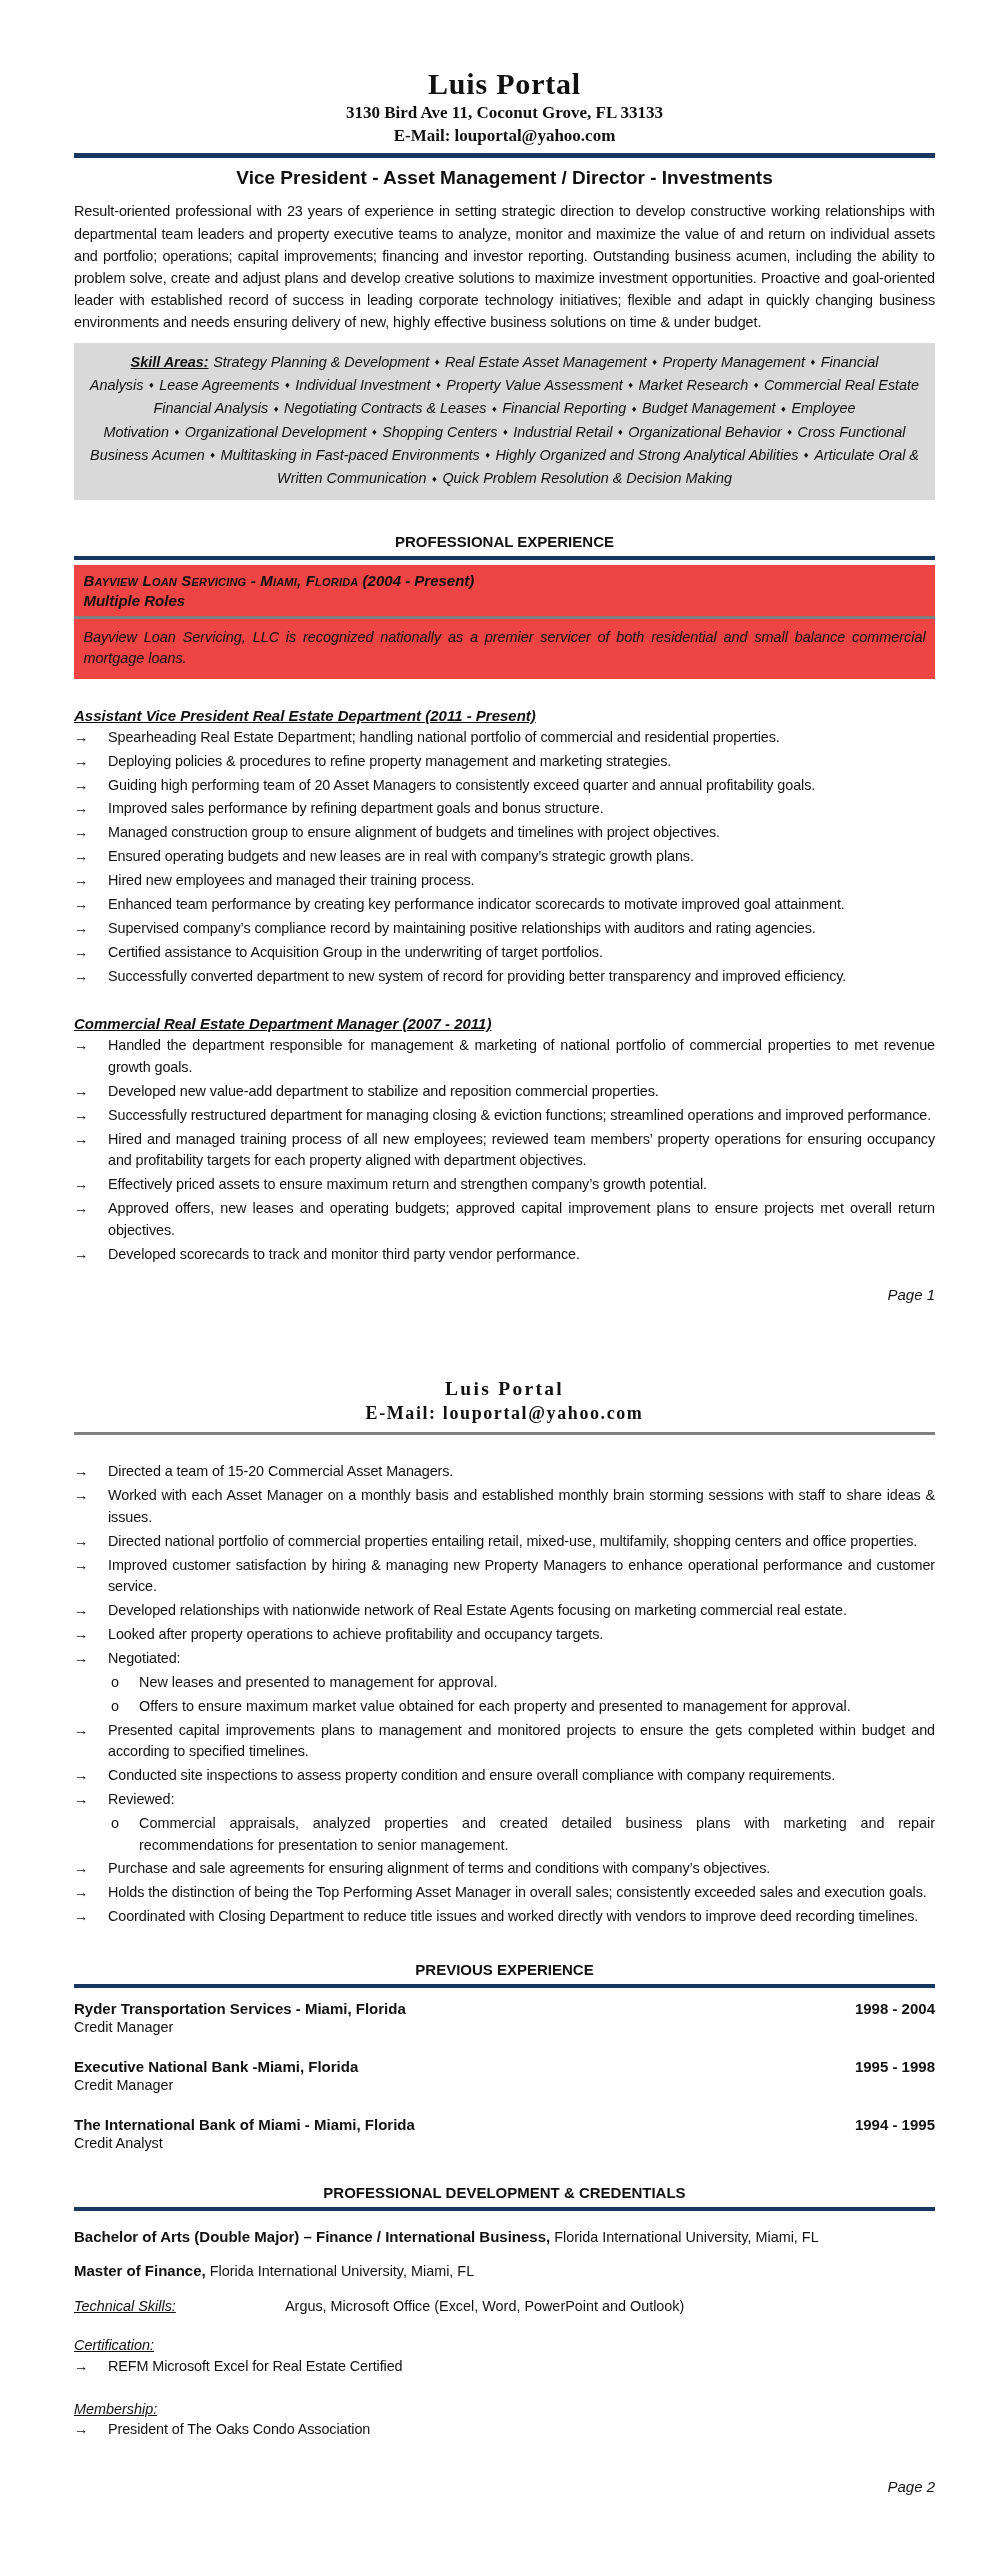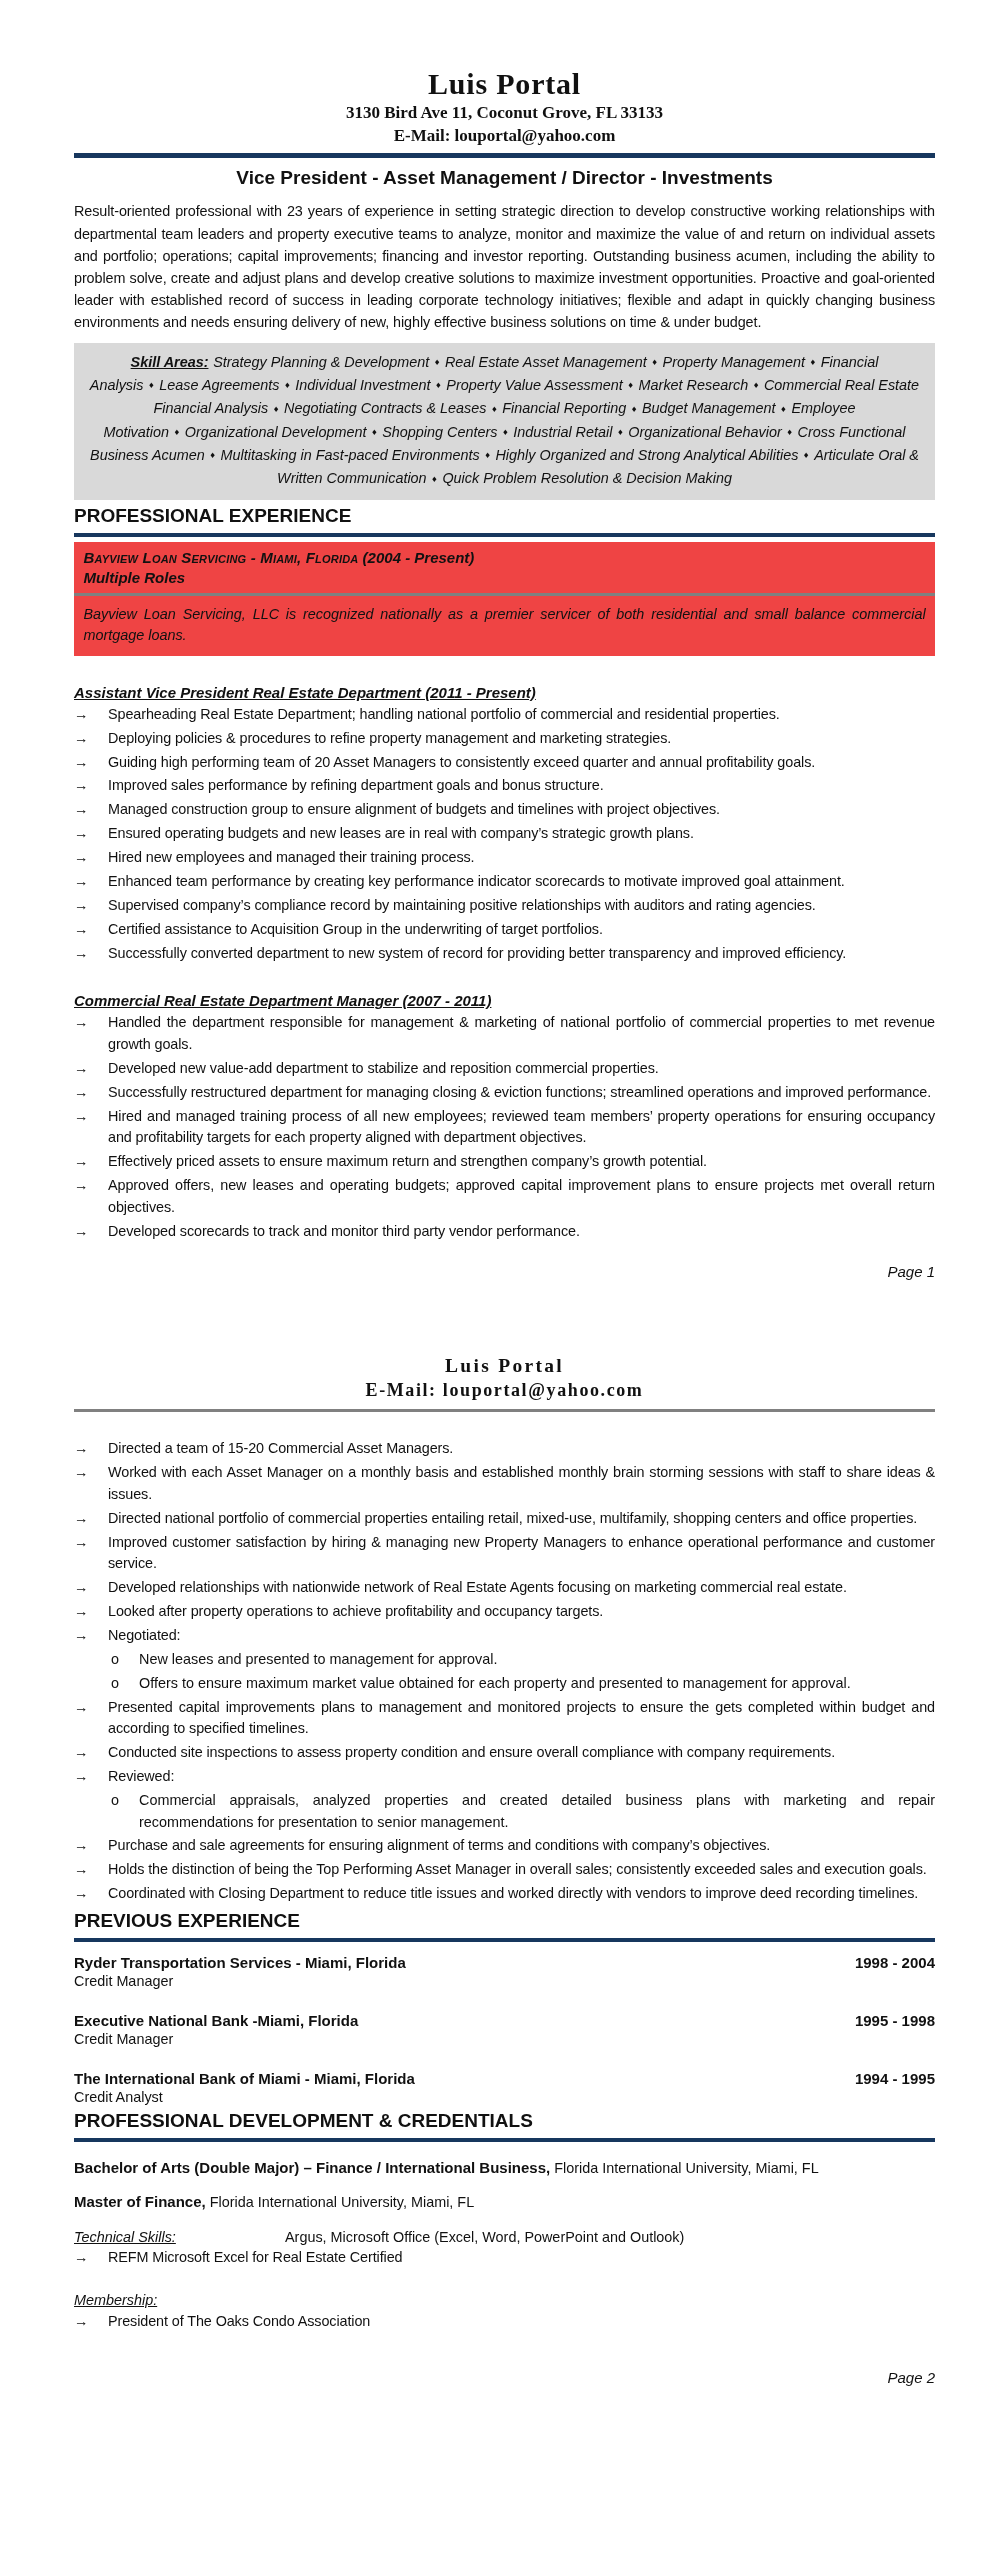--- a/index.html
+++ b/index.html
@@ -25,21 +25,21 @@
   }
   .skills-box {
     margin-top:9.4px; padding:7.8px 12.5px 9.4px 12.5px;
     font-style:italic; font-size:14.4px; line-height:1.62; text-align:center;
   }
   .skills-label { font-weight:bold; text-decoration:underline; margin-right:4.7px; }
   .skill { white-space:normal; }
   .sep { font-size:9.4px; vertical-align:1.6px; padding:0 5.5px; font-style:normal; }
   .skill:last-child .sep { display:none; }
 
-  .section-head { text-align:left; font-size:19px; font-weight:bold; margin-top:5px; }
+  .section-head { text-align:center; font-size:15px; font-weight:bold; margin-top:33px; }
   .rule-navy2 { height:3.9px; margin-top:6.2px; }
 
   
   .company-box { margin-top:4.7px; padding:7px 0 8.6px 0; }
   .company-box .inner { padding:0 9.4px; }
   .company-line { font-size:15px; font-weight:bold; font-style:italic; }
   .company-name { font-variant:small-caps; letter-spacing:0.2px; }
   .roles-label { font-size:15px; font-weight:bold; font-style:italic; margin-top:3.1px; }
   .gray-divider { height:3.1px; background:#808080; margin:7px 0 7.8px 0; }
   .company-desc { font-style:italic; font-size:14.4px; line-height:1.5; text-align:justify; }
@@ -408,20 +408,23 @@
 
       <div class="cred-line"><span class="cred-bold">Bachelor of Arts (Double Major) – Finance / International Business,</span><span> Florida International University, Miami, FL</span></div>
 
       <div class="cred-line"><span class="cred-bold">Master of Finance,</span><span> Florida International University, Miami, FL</span></div>
     </div>
 
   <div class="cred-line tech-row">
     <span class="cred-label">Technical Skills:</span><span>Argus, Microsoft Office (Excel, Word, PowerPoint and Outlook)</span>
   </div>
 
+  <div class="cred-line">
+      <span class="cred-label block">Certification:</span>
+    </div>
   <div class="blist cred-blist">
 
       <div class="b-item">
         <span class="b-marker">→</span>
         <span class="b-text">REFM Microsoft Excel for Real Estate Certified</span>
       </div>
     </div>
 
   <div class="cred-line">
       <span class="cred-label block">Membership:</span>

